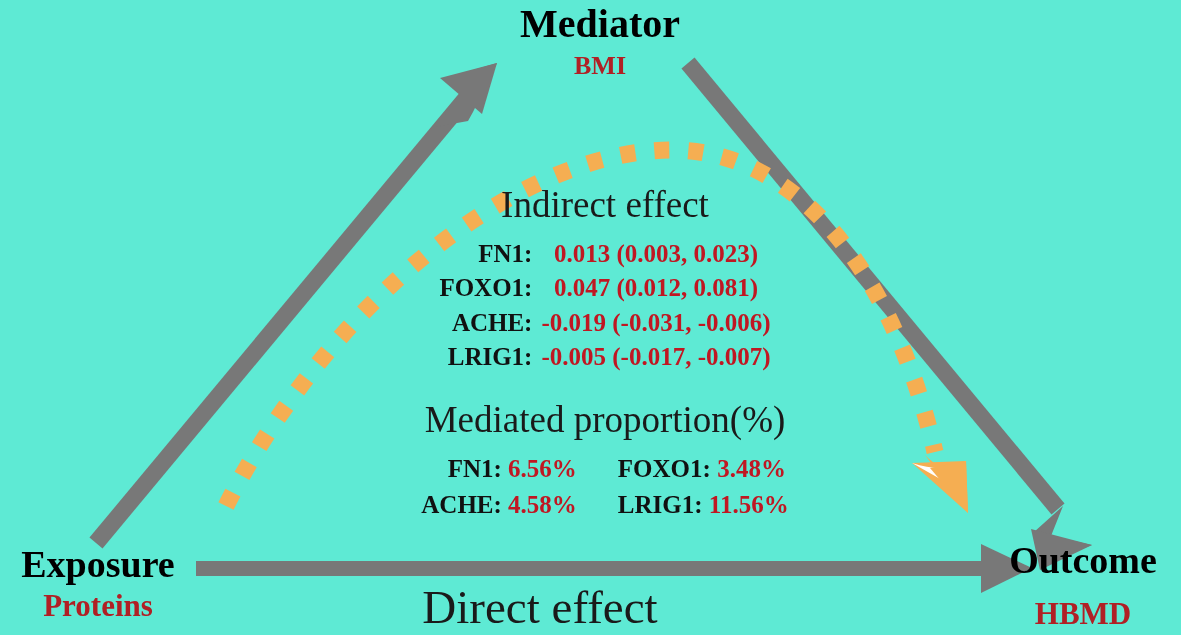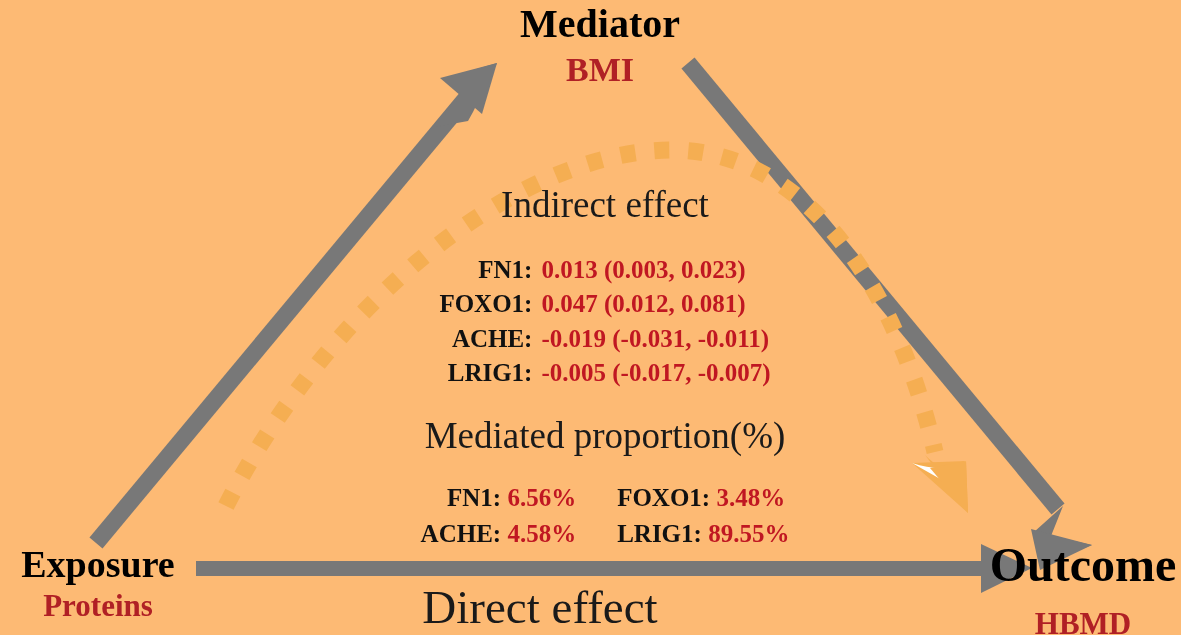--- a/index.html
+++ b/index.html
@@ -8,21 +8,21 @@
     padding: 0;
     background: #ffffff;
   }
   body {
     font-family: "Liberation Serif", "DejaVu Serif", serif;
   }
   #canvas {
     position: relative;
     width: 1181px;
     height: 635px;
-    background: #fdba74;
+    background: #5eead4;
     overflow: hidden;
   }
   #arrows {
     position: absolute;
     left: 0;
     top: 0;
     width: 1181px;
     height: 635px;
   }
 
@@ -42,38 +42,38 @@
     color: #b02025;
   }
 
   
   #mediator-node {
     left: 430px;
     top: 4px;
     width: 340px;
   }
   #mediator-node .node-title { font-size: 40px; }
-  #mediator-node .node-sub   { font-size: 34px; margin-top: 9px; }
+  #mediator-node .node-sub   { font-size: 26px; margin-top: 9px; }
 
   
   #exposure-node {
     left: -2px;
     top: 545px;
     width: 200px;
   }
   #exposure-node .node-title { font-size: 38px; }
   #exposure-node .node-sub   { font-size: 31px; margin-top: 7px; }
 
   
   #outcome-node {
     left: 985px;
     top: 541px;
     width: 196px;
   }
-  #outcome-node .node-title { font-size: 48px; }
+  #outcome-node .node-title { font-size: 38px; }
   #outcome-node .node-sub   { font-size: 31px; margin-top: 19px; }
 
   
   #direct-effect-label {
     position: absolute;
     left: 380px;
     top: 580px;
     width: 320px;
     text-align: center;
     font-size: 47px;
@@ -87,22 +87,22 @@
     left: 345px;
     top: 186px;
     width: 520px;
     text-align: center;
   }
   .section-heading {
     font-size: 37px;
     color: #1a1a1a;
     line-height: 1.05;
   }
-  #indirect-heading { margin-bottom: 28px; }
-  #proportion-heading { margin-top: 26px; margin-bottom: 24px; }
+  #indirect-heading { margin-bottom: 12px; }
+  #proportion-heading { margin-top: 26px; margin-bottom: 11px; }
 
   
   .effect-rows {
     display: table;
     margin: 0 auto;
     border-collapse: collapse;
   }
   .effect-row { display: table-row; }
   .effect-label,
   .effect-value {
@@ -112,21 +112,21 @@
     white-space: nowrap;
     vertical-align: baseline;
   }
   .effect-label {
     text-align: right;
     color: #111111;
     font-weight: bold;
     padding-right: 9px;
   }
   .effect-value {
-    text-align: left;
+    text-align: center;
     color: #c01722;
     font-weight: bold;
   }
 
   
   .prop-grid {
     display: table;
     margin: 0 auto;
     border-collapse: collapse;
   }
@@ -210,21 +210,21 @@
       <div class="effect-row">
         <span class="effect-label">FN1:</span>
         <span class="effect-value">0.013 (0.003, 0.023)</span>
       </div>
       <div class="effect-row">
         <span class="effect-label">FOXO1:</span>
         <span class="effect-value">0.047 (0.012, 0.081)</span>
       </div>
       <div class="effect-row">
         <span class="effect-label">ACHE:</span>
-        <span class="effect-value">-0.019 (-0.031, -0.011)</span>
+        <span class="effect-value">-0.019 (-0.031, -0.006)</span>
       </div>
       <div class="effect-row">
         <span class="effect-label">LRIG1:</span>
         <span class="effect-value">-0.005 (-0.017, -0.007)</span>
       </div>
     </div>
 
     <div class="section-heading" id="proportion-heading">Mediated proportion(%)</div>
 
     <div class="prop-grid">
@@ -238,20 +238,20 @@
           <span class="prop-val">3.48%</span>
         </span>
       </div>
       <div class="prop-row">
         <span class="prop-cell left-col">
           <span class="prop-name">ACHE:</span>
           <span class="prop-val">4.58%</span>
         </span>
         <span class="prop-cell right-col">
           <span class="prop-name">LRIG1:</span>
-          <span class="prop-val">89.55%</span>
+          <span class="prop-val">11.56%</span>
         </span>
       </div>
     </div>
 
   </div>
 
 </div>
 
 </body></html>

